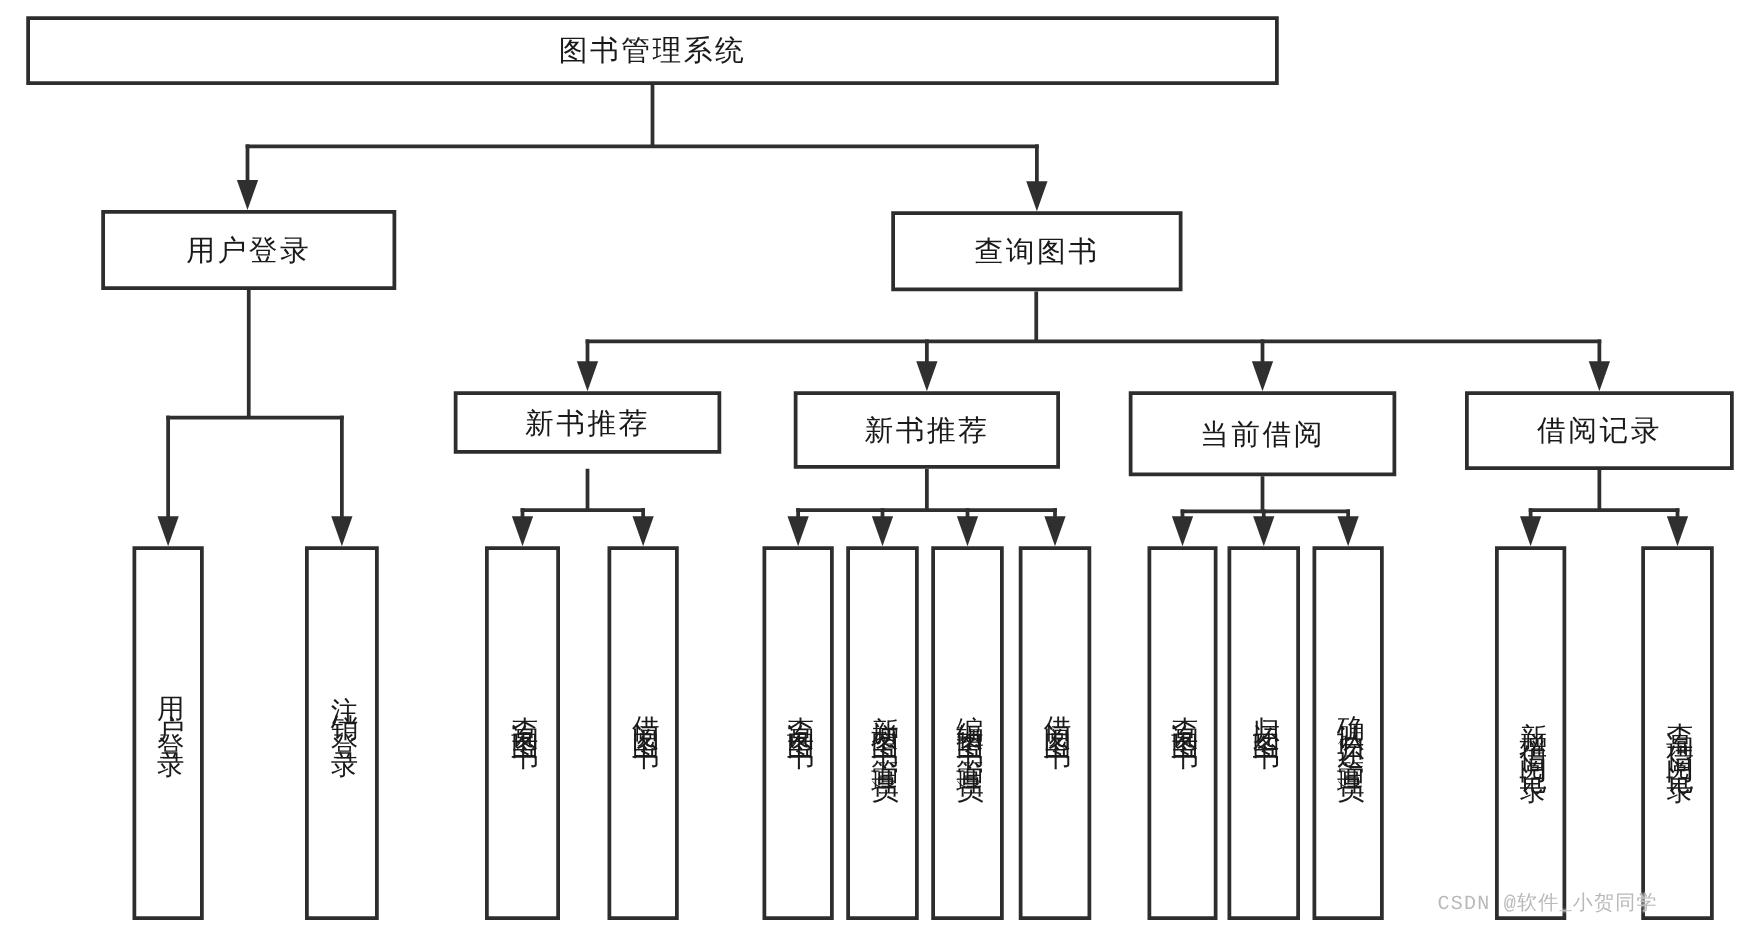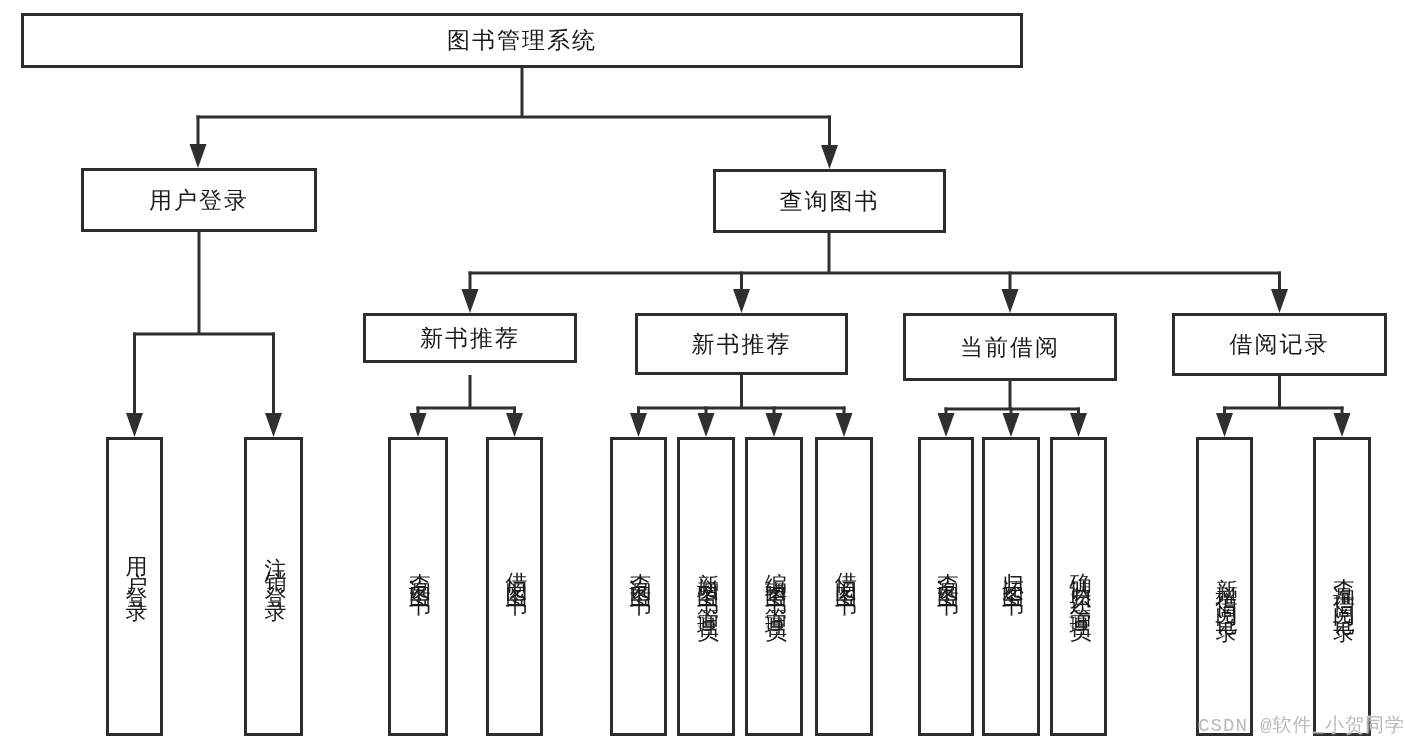--- a/index.html
+++ b/index.html
@@ -19,22 +19,22 @@
     writing-mode:vertical-rl; text-orientation:mixed;
     font-size:22px; line-height:1; white-space:nowrap;
   }
   .ls-wide  { letter-spacing:15px; }
   .ls-short { letter-spacing:7px; }
   .ls-six   { letter-spacing:9px; }
   .ls-nine  { letter-spacing:7px; }
   .bias-up  { padding-bottom:36px; }
   .watermark {
     position:absolute; left:1150px; top:712px; width:255px;
-    font-size:19px; letter-spacing:1px; white-space:nowrap;
-    color:#b9b9b9; text-shadow:0 0 2px #fff,0 0 2px #fff;text-align:right;
+    font-size:16px; letter-spacing:1px; white-space:nowrap;
+    color:#b9b9b9; text-shadow:0 0 2px #fff,0 0 2px #fff;
   }
 </style>
 </head>
 <body>
 
 <div class="stage" style="--border: #2d2d2d; --text: #1a1a1a; --bg: #ffffff;">
   <svg id="wires" viewBox="0 0 1405 747">
       <line x1="522" y1="68" x2="522" y2="117" stroke="#2f2f2f" stroke-width="3"></line>
       <line x1="199" y1="232" x2="199" y2="334" stroke="#2f2f2f" stroke-width="3"></line>
       <line x1="829" y1="233" x2="829" y2="273" stroke="#2f2f2f" stroke-width="3"></line>

